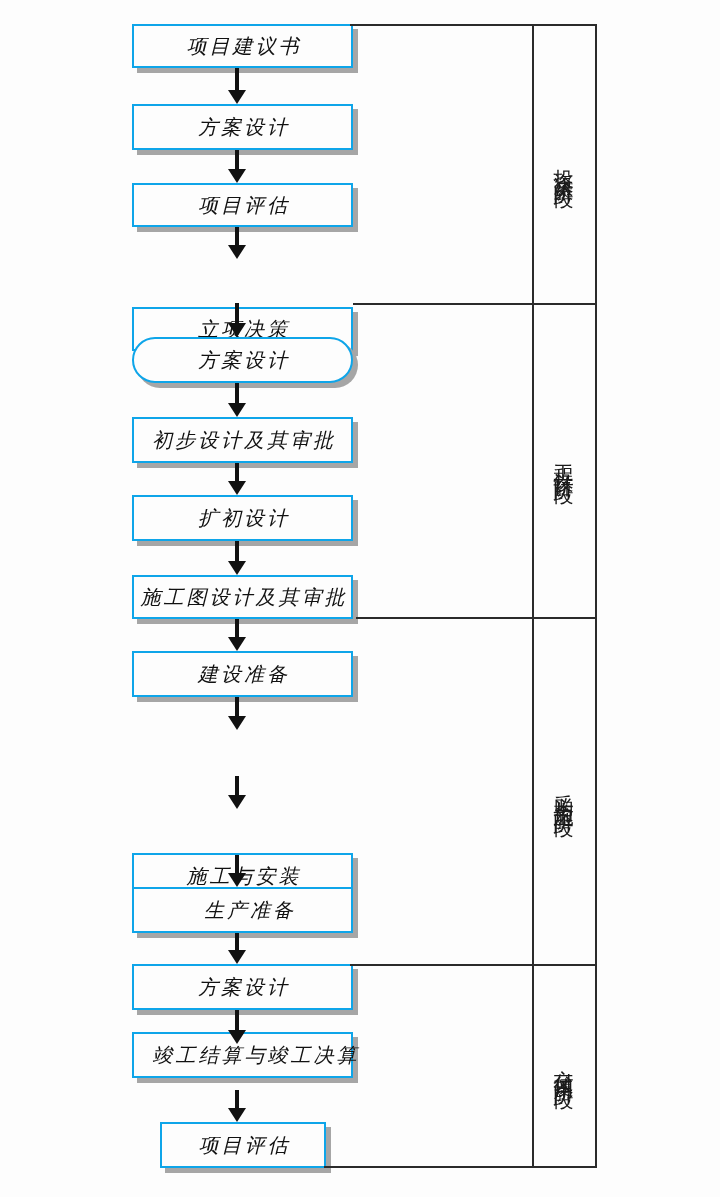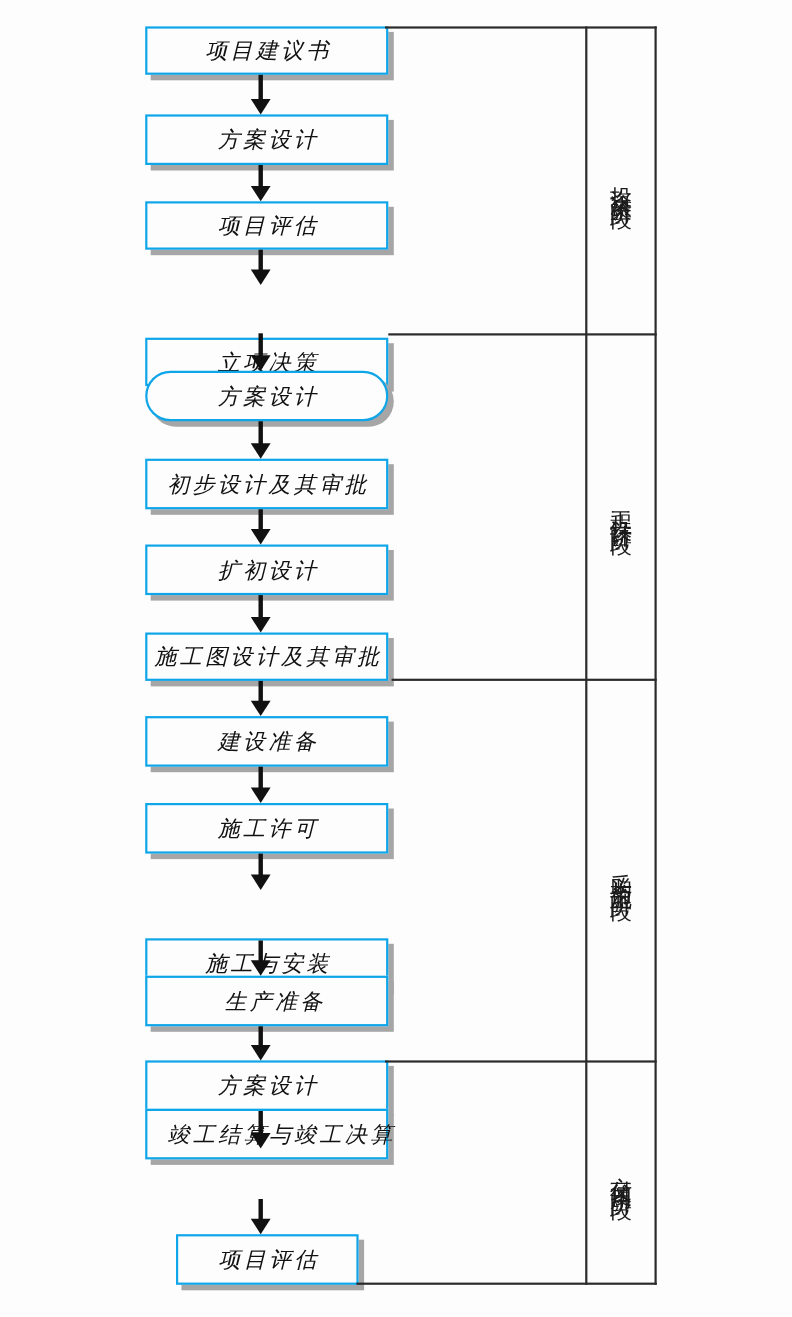--- a/index.html
+++ b/index.html
@@ -115,33 +115,30 @@
     </div>
   <div class="box" style="top:417px;">
       <span>初步设计及其审批</span>
     </div>
   <div class="box" style="top:651px;">
       <span>建设准备</span>
     </div>
   <div class="box" style="top:575px;height:44px;">
       <span>施工图设计及其审批</span>
     </div>
-  <div class="box" style="top:730px;">
-      <span>施工许可</span>
-    </div>
   <div class="box" style="top:853px;">
       <span>施工与安装</span>
     </div>
   <div class="box" style="top:887px;padding-left:12px;">
       <span>生产准备</span>
     </div>
   <div class="box" style="top:964px;">
       <span>方案设计</span>
     </div>
-  <div class="box" style="top:1008px;padding-left:24px;">
+  <div class="box" style="top:1032px;padding-left:24px;">
       <span>竣工结算与竣工决算</span>
     </div>
   <div class="box" style="top:1122px;left:160px;width:166px;">
       <span>项目评估</span>
     </div>
 
   <div class="arrow" style="top:68px;height:36px;">
       <div class="shaft"></div>
       <div class="head"></div>
     </div>

